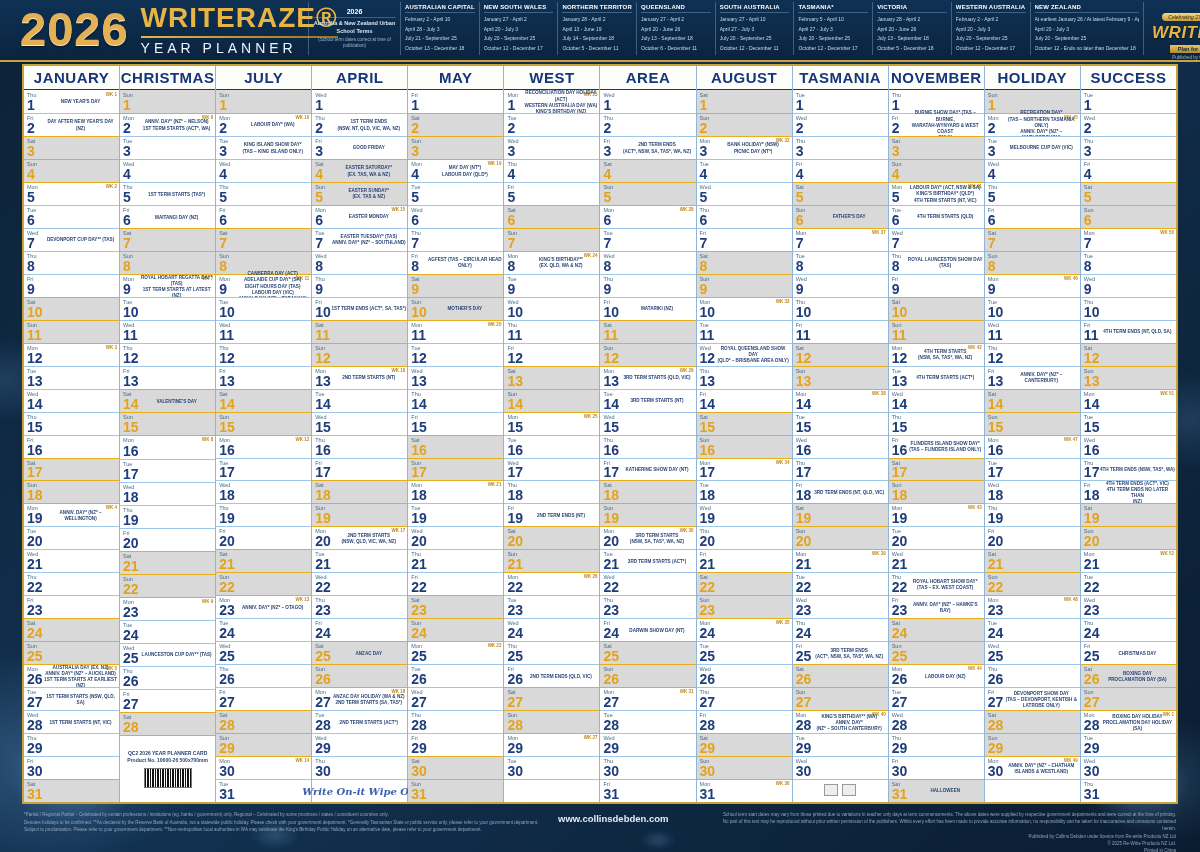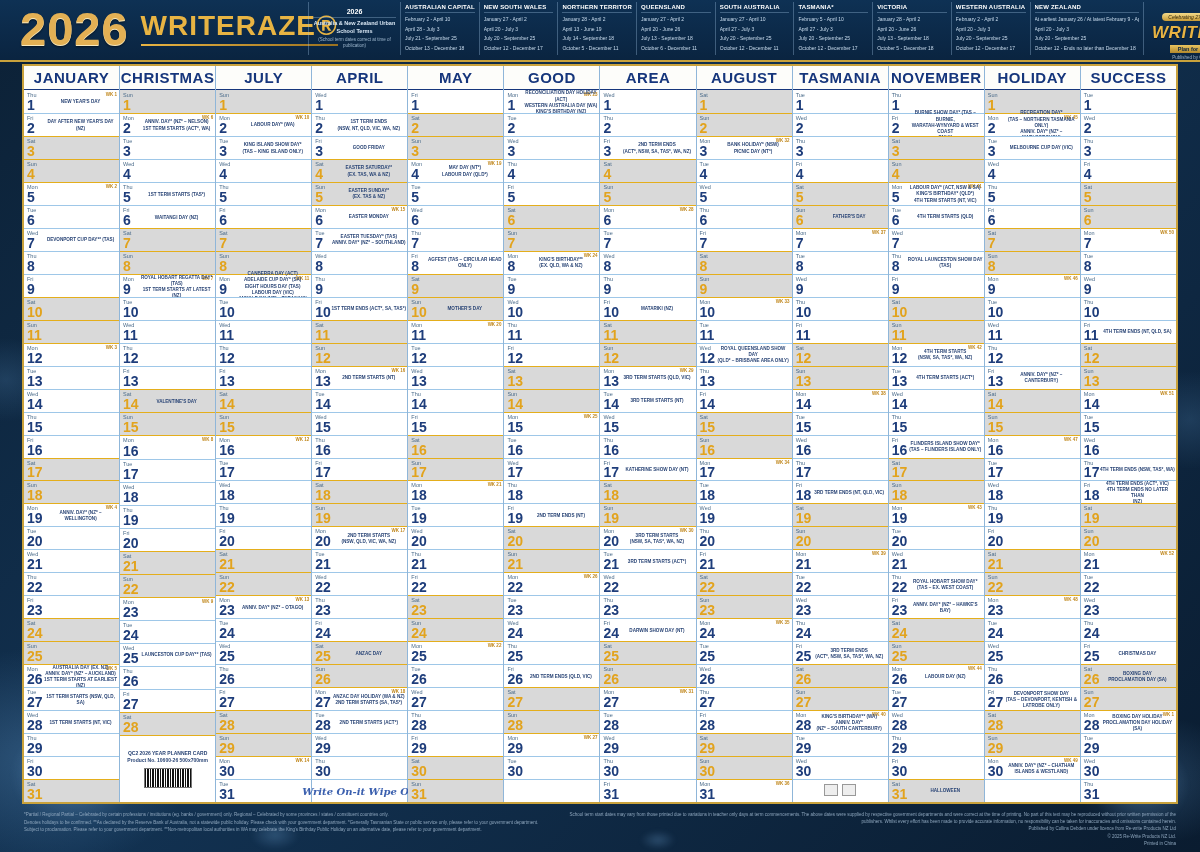--- a/index.html
+++ b/index.html
@@ -90,20 +90,21 @@
 <div class="bokeh" style="left:250px;top:820px;width:50px;height:30px;background:radial-gradient(rgba(130,185,235,.25),transparent 70%);"></div>
 <div class="bokeh" style="left:640px;top:830px;width:36px;height:20px;background:radial-gradient(rgba(130,185,235,.25),transparent 70%);"></div>
 <div class="bokeh" style="left:1090px;top:740px;width:100px;height:90px;background:radial-gradient(rgba(130,185,235,.28),transparent 70%);"></div>
 
 <div class="header">
   <div class="brand-left">
     <div class="brand-year">2026</div>
     <div class="brand-logo">
       <div class="brand-name">WRITERAZE®</div>
       <div class="brand-rule"></div>
+      <div class="brand-sub">YEAR PLANNER</div>
     </div>
   </div>
 
   <div class="terms-table" id="terms-table">
     <div class="tcol info" style="width:92px;">
       <div class="tyear">2026</div>
       <div class="tinfo1">Australia &amp; New Zealand Urban School Terms</div>
       <div class="tinfo2">(School term dates correct at time of publication)</div>
     </div>
 
@@ -882,21 +883,21 @@
           <div class="dow">Sat</div>
           <div class="num">30</div>
         </div>
         <div class="cell we gold-top">
           <div class="dow">Sun</div>
           <div class="num">31</div>
         </div>
       </div>
     </div>
     <div class="month-col">
-      <div class="month-name">GOOD</div>
+      <div class="month-name">WEST</div>
       <div class="month-body">
         <div class="cell first">
           <div class="dow">Mon</div>
           <div class="num">1</div>
           <div class="wk">WK 23</div>
           <div class="hol">RECONCILIATION DAY HOLIDAY (ACT)
 WESTERN AUSTRALIA DAY (WA)
 KING'S BIRTHDAY (NZ)</div>
         </div>
         <div class="cell">
@@ -1883,19 +1884,20 @@
       </div>
     </div>
   </div>
 
 <div class="footer">
   <div class="foot-left">
     <div>*Partial / Regional    Partial – Celebrated by certain professions / institutions (eg. banks / government) only.    Regional – Celebrated by some provinces / states / constituent countries only.</div>
     <div>Denotes holidays to be confirmed.    **As declared by the Reserve Bank of Australia, not a statewide public holiday. Please check with your government department.    *Generally Tasmanian State or public service only, please refer to your government department.</div>
     <div>Subject to proclamation. Please refer to your government department.    **Non-metropolitan local authorities in WA may celebrate the King's Birthday Public Holiday on an alternative date, please refer to your government department.</div>
   </div>
+  <div class="foot-url">www.collinsdebden.com</div>
   <div class="foot-right">
     <div class="para">School term start dates may vary from those printed due to variations in teacher only days at term commencements. The above dates were supplied by respective government departments and were correct at the time of printing. No part of this text may be reproduced without prior written permission of the publishers. Whilst every effort has been made to provide accurate information, no responsibility can be taken for inaccuracies and omissions contained herein.</div>
     <div class="tiny">Published by Collins Debden under licence from Re-write Products NZ Ltd</div>
     <div class="tiny">© 2025 Re-Write Products NZ Ltd.</div>
     <div class="tiny">Printed in China</div>
   </div>
 </div>
 
 </body></html>

